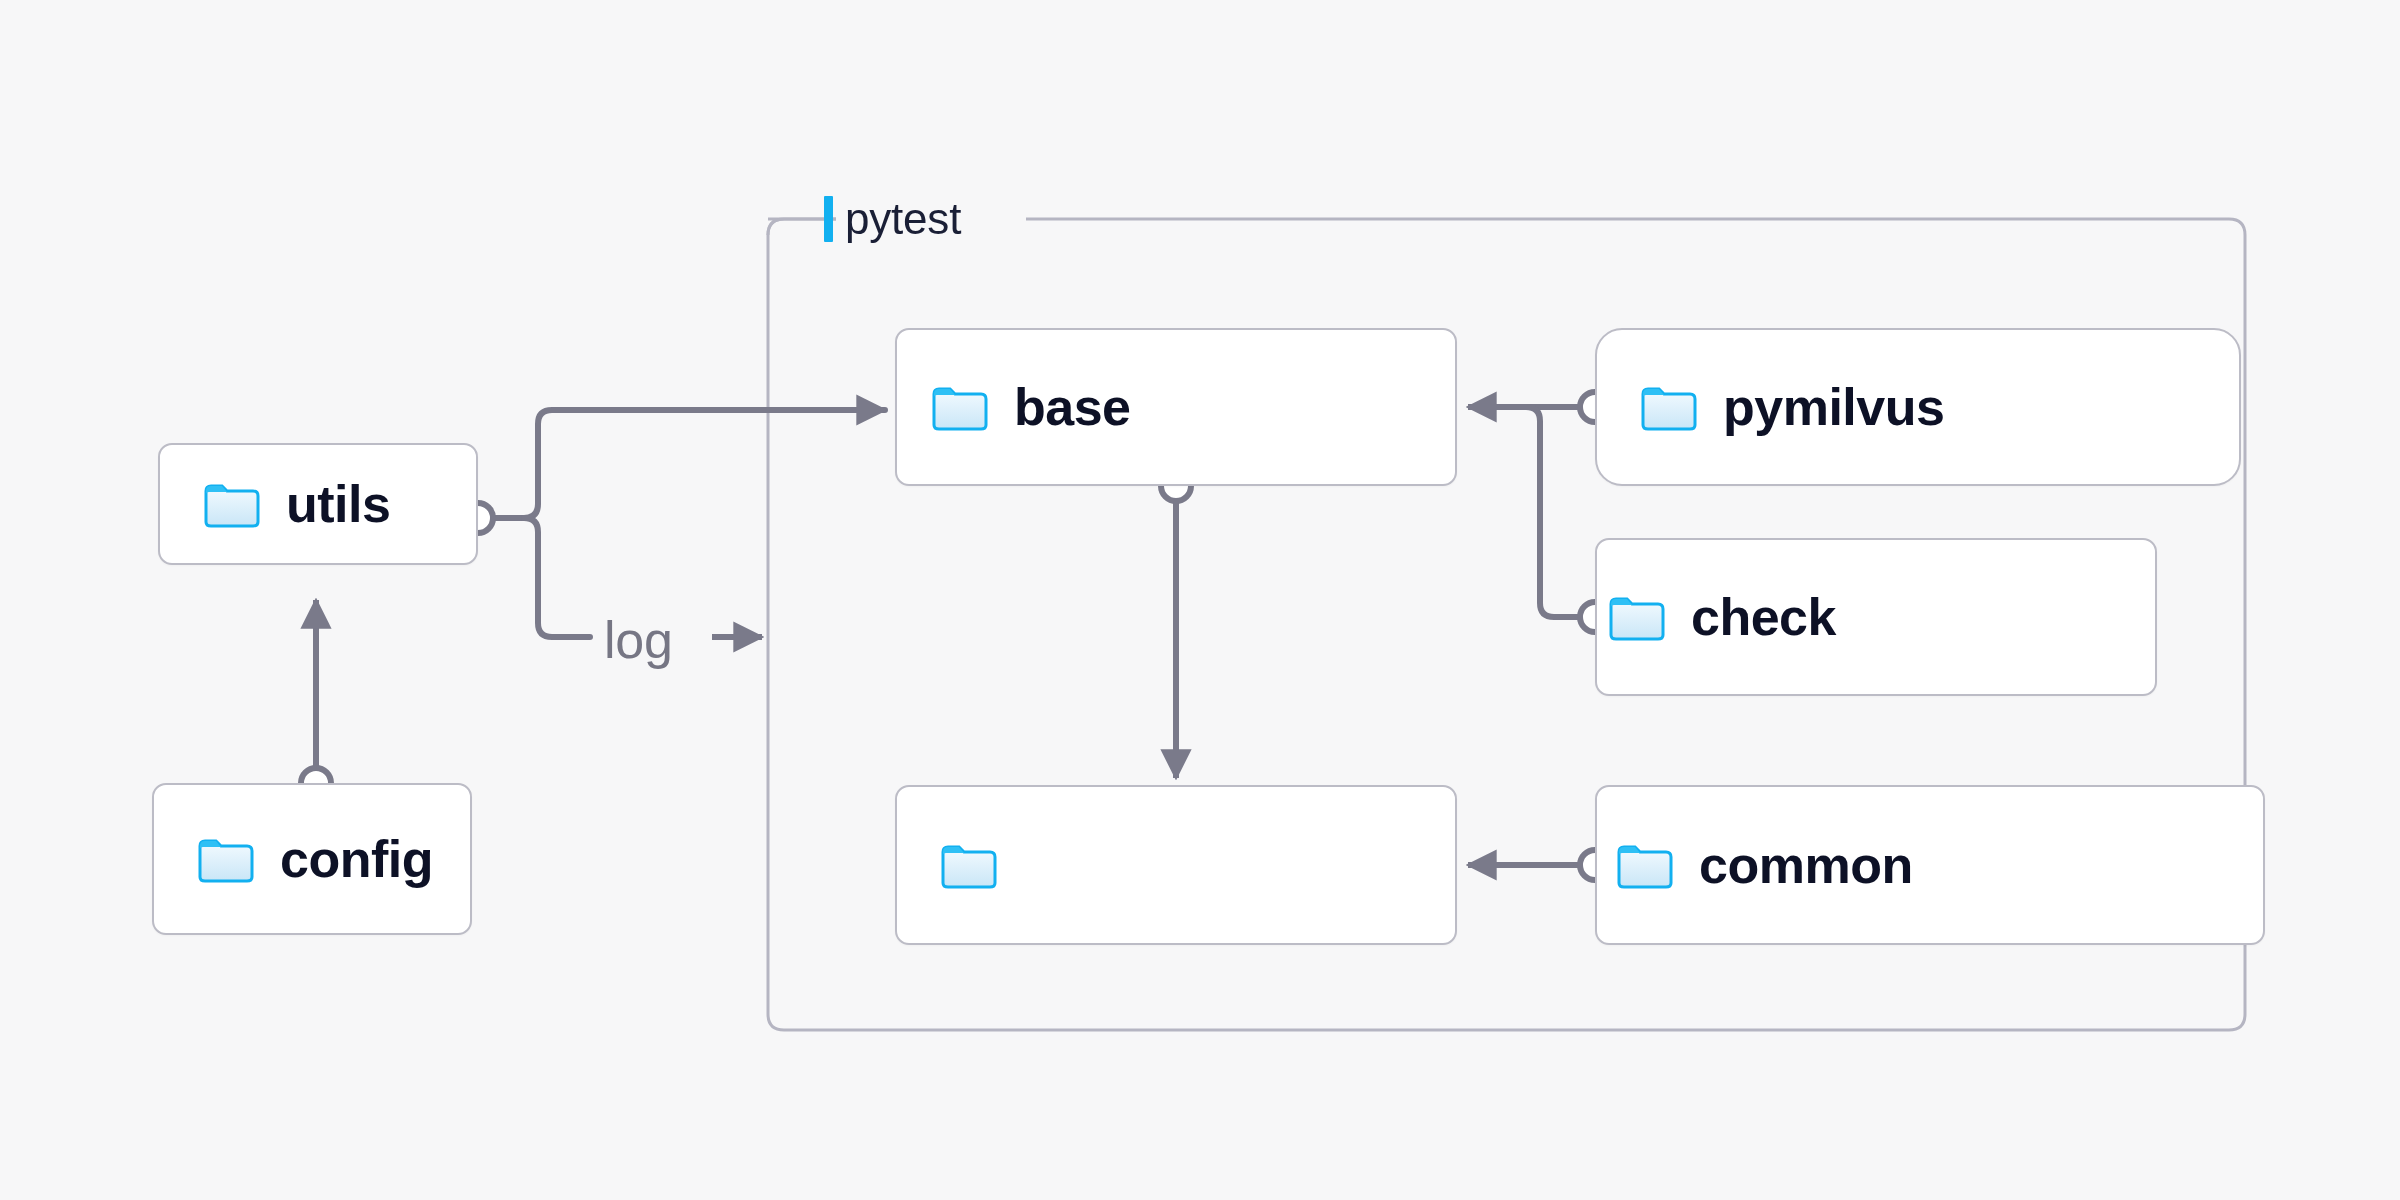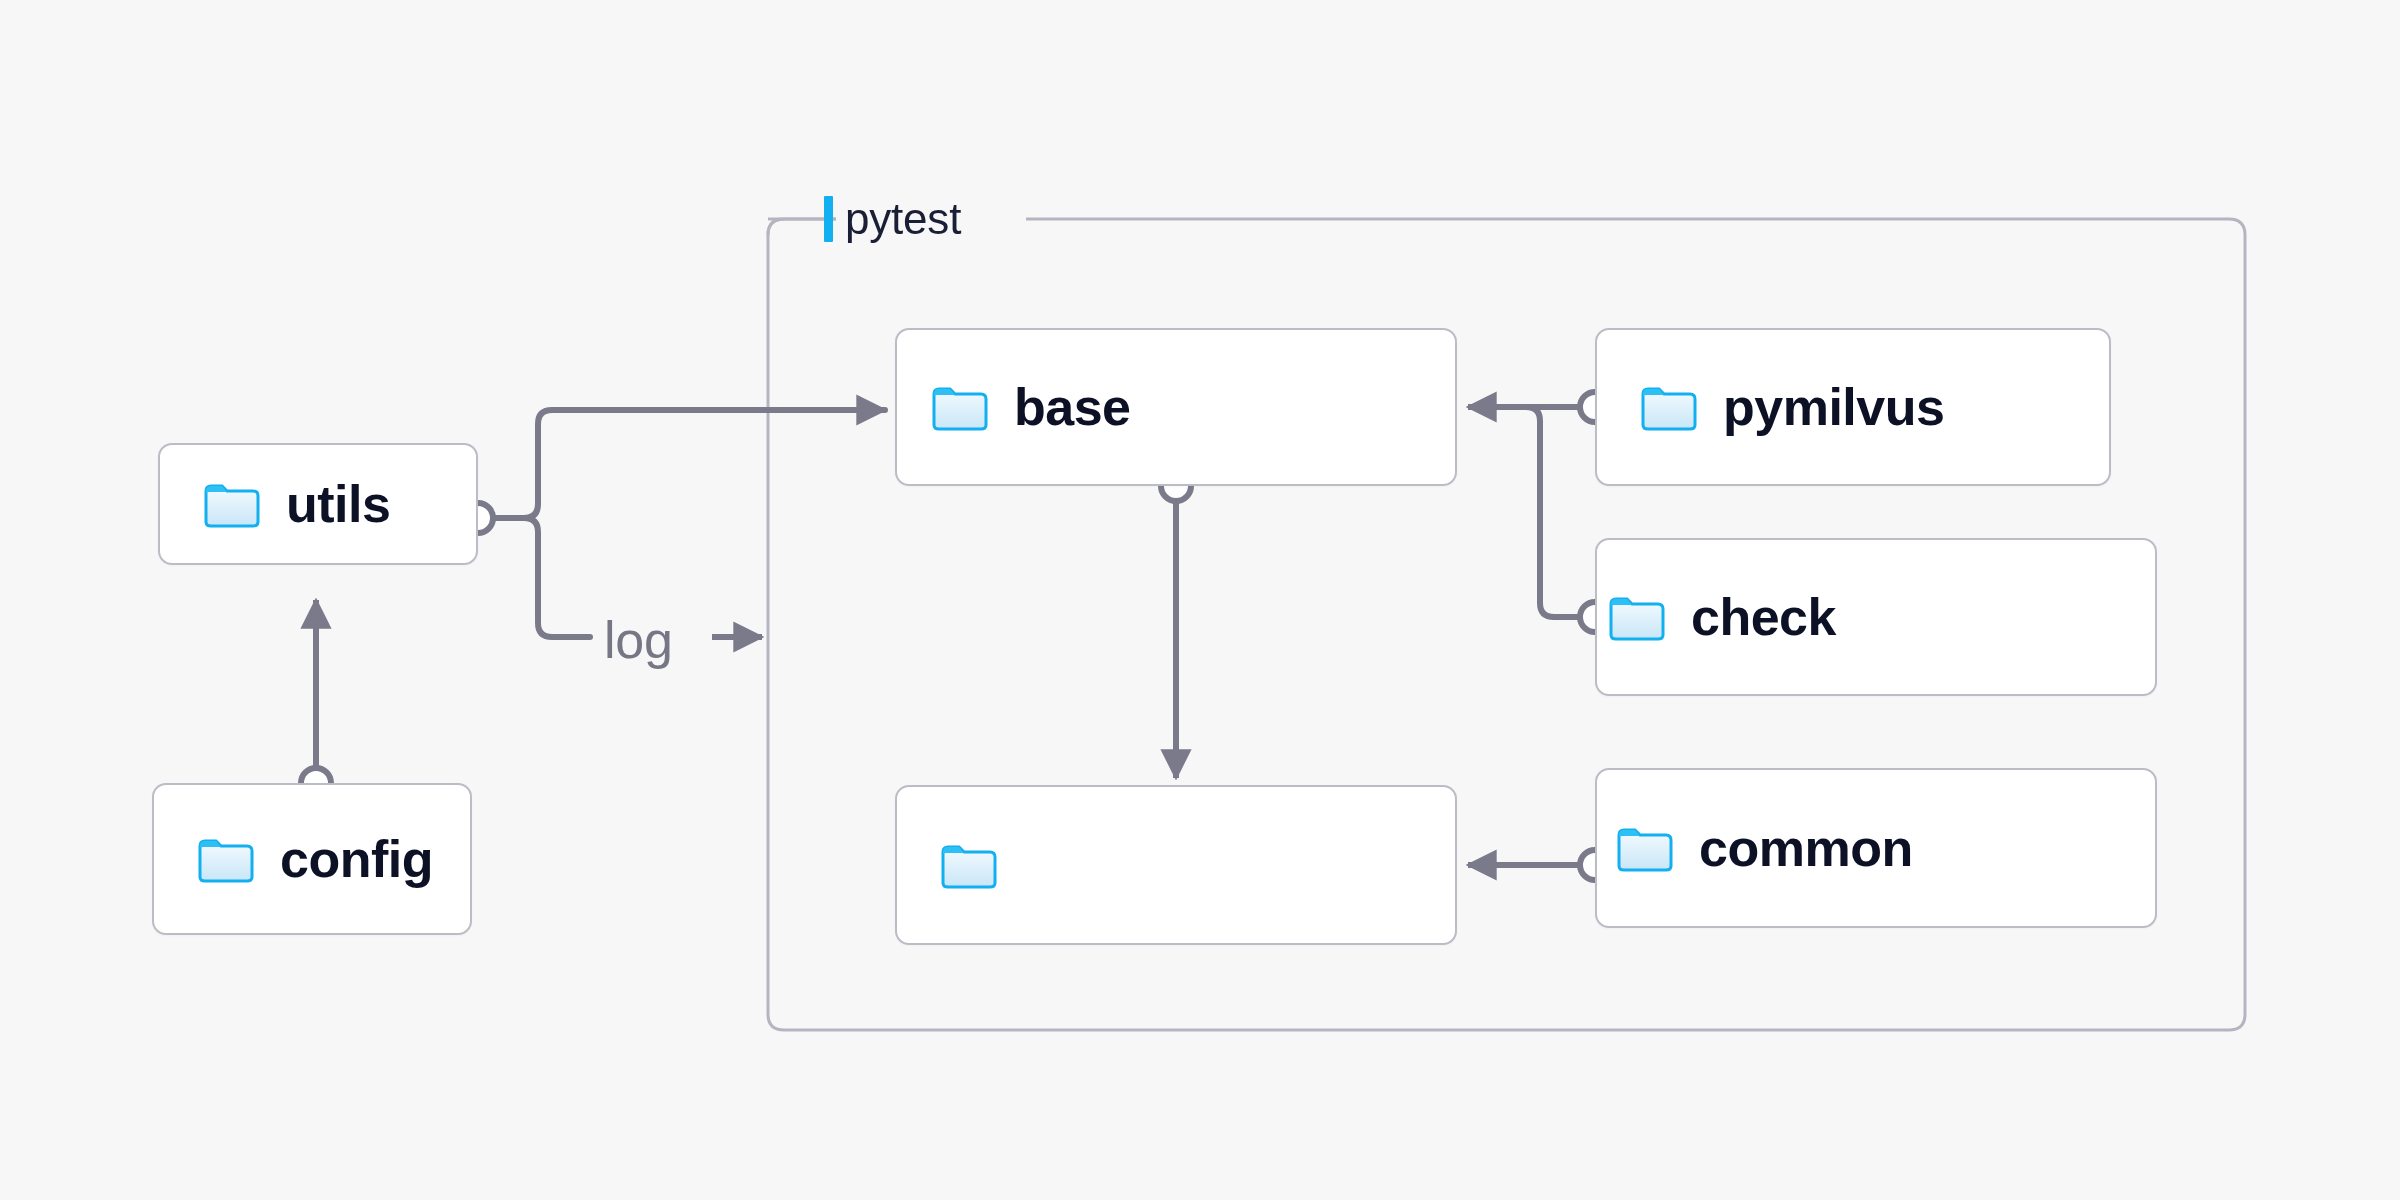--- a/index.html
+++ b/index.html
@@ -176,37 +176,37 @@
     <span class="node-label">base</span>
   </div>
 
   <div class="node" style="left:895px; top:785px; width:562px; height:160px;">
     <svg class="folder-icon" viewBox="0 0 56 46">
       <path d="M2 9 Q2 4 7 4 L18 4 L23 9 L49 9 Q54 9 54 14 L54 40 Q54 44 49 44 L7 44 Q2 44 2 40 Z" fill="url(#folderFill)" stroke="#12b0f0" stroke-width="3"></path>
       <path d="M2 9 Q2 4 7 4 L18 4 L23 10 L5 10 Q2 10 2 12 Z" fill="#2ec0f5"></path>
     </svg>
   </div>
 
-  <div class="node" style="left:1595px; top:328px; width:516px; height:158px;">
+  <div class="node" style="left:1595px; top:328px; width:646px; height:158px;border-radius:27px;">
     <svg class="folder-icon" viewBox="0 0 56 46">
       <path d="M2 9 Q2 4 7 4 L18 4 L23 9 L49 9 Q54 9 54 14 L54 40 Q54 44 49 44 L7 44 Q2 44 2 40 Z" fill="url(#folderFill)" stroke="#12b0f0" stroke-width="3"></path>
       <path d="M2 9 Q2 4 7 4 L18 4 L23 10 L5 10 Q2 10 2 12 Z" fill="#2ec0f5"></path>
     </svg>
     <span class="node-label">pymilvus</span>
   </div>
 
   <div class="node" style="left:1595px; top:538px; width:562px; height:158px;padding-left:12px;">
     <svg class="folder-icon" viewBox="0 0 56 46">
       <path d="M2 9 Q2 4 7 4 L18 4 L23 9 L49 9 Q54 9 54 14 L54 40 Q54 44 49 44 L7 44 Q2 44 2 40 Z" fill="url(#folderFill)" stroke="#12b0f0" stroke-width="3"></path>
       <path d="M2 9 Q2 4 7 4 L18 4 L23 10 L5 10 Q2 10 2 12 Z" fill="#2ec0f5"></path>
     </svg>
     <span class="node-label">check</span>
   </div>
 
-  <div class="node" style="left:1595px; top:768px; width:562px; height:160px;padding-left:20px;">
+  <div class="node" style="left:1595px; top:785px; width:670px; height:160px;padding-left:20px;">
     <svg class="folder-icon" viewBox="0 0 56 46">
       <path d="M2 9 Q2 4 7 4 L18 4 L23 9 L49 9 Q54 9 54 14 L54 40 Q54 44 49 44 L7 44 Q2 44 2 40 Z" fill="url(#folderFill)" stroke="#12b0f0" stroke-width="3"></path>
       <path d="M2 9 Q2 4 7 4 L18 4 L23 10 L5 10 Q2 10 2 12 Z" fill="#2ec0f5"></path>
     </svg>
     <span class="node-label">common</span>
   </div>
 
 </div>
 
 </body></html>

